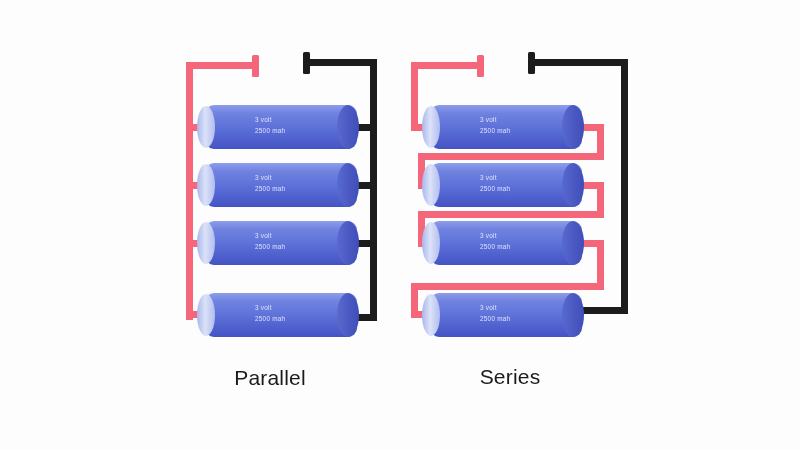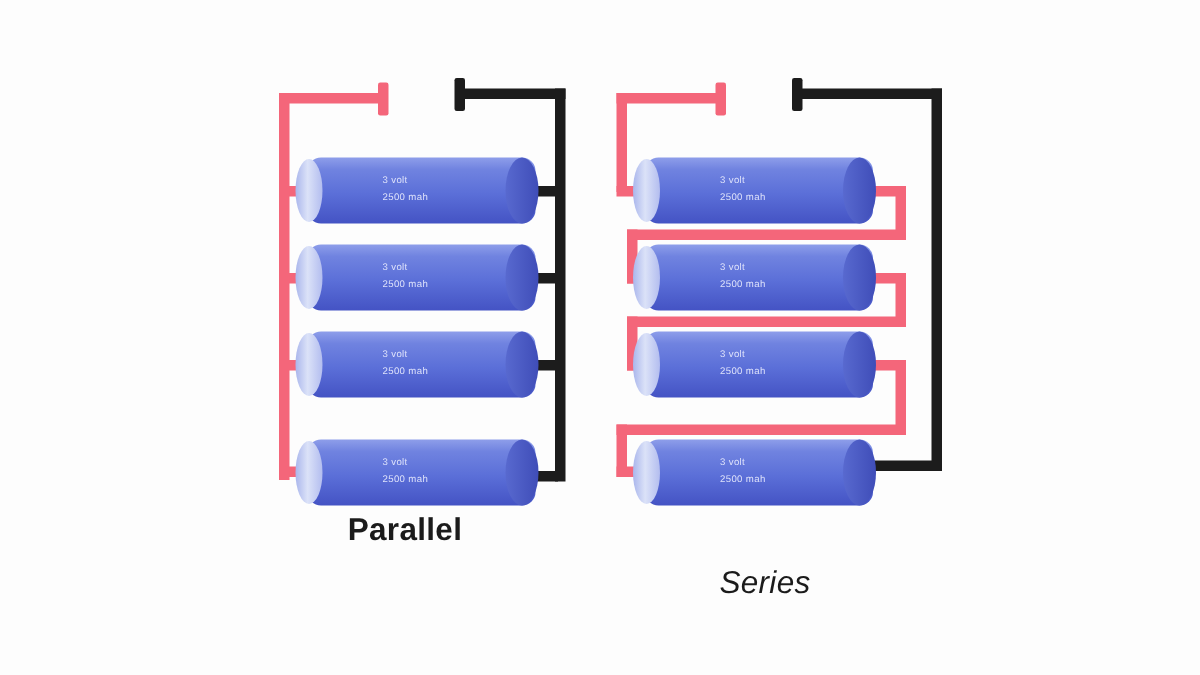--- a/index.html
+++ b/index.html
@@ -13,22 +13,22 @@
   #stage{position:absolute;inset:0;}
   svg.diagram{position:absolute;left:0;top:0;width:800px;height:450px;}
   .caption{
     position:absolute;
     font-size:21px;
     color:#1b1b1b;
     letter-spacing:.2px;
     white-space:nowrap;
     text-align:center;
   }
-  #cap-parallel{left:180px;top:342px;width:180px;font-weight:bold;}
-  #cap-series{left:420px;top:377px;width:180px;font-style:italic;}
+  #cap-parallel{left:180px;top:366px;width:180px;}
+  #cap-series{left:420px;top:365px;width:180px;}
   .celltext{
     font-size:6.4px;
     fill:#dfe3fb;
     font-family:"Liberation Sans",sans-serif;
     letter-spacing:.25px;
   }
 </style>
 </head>
 <body>
 

